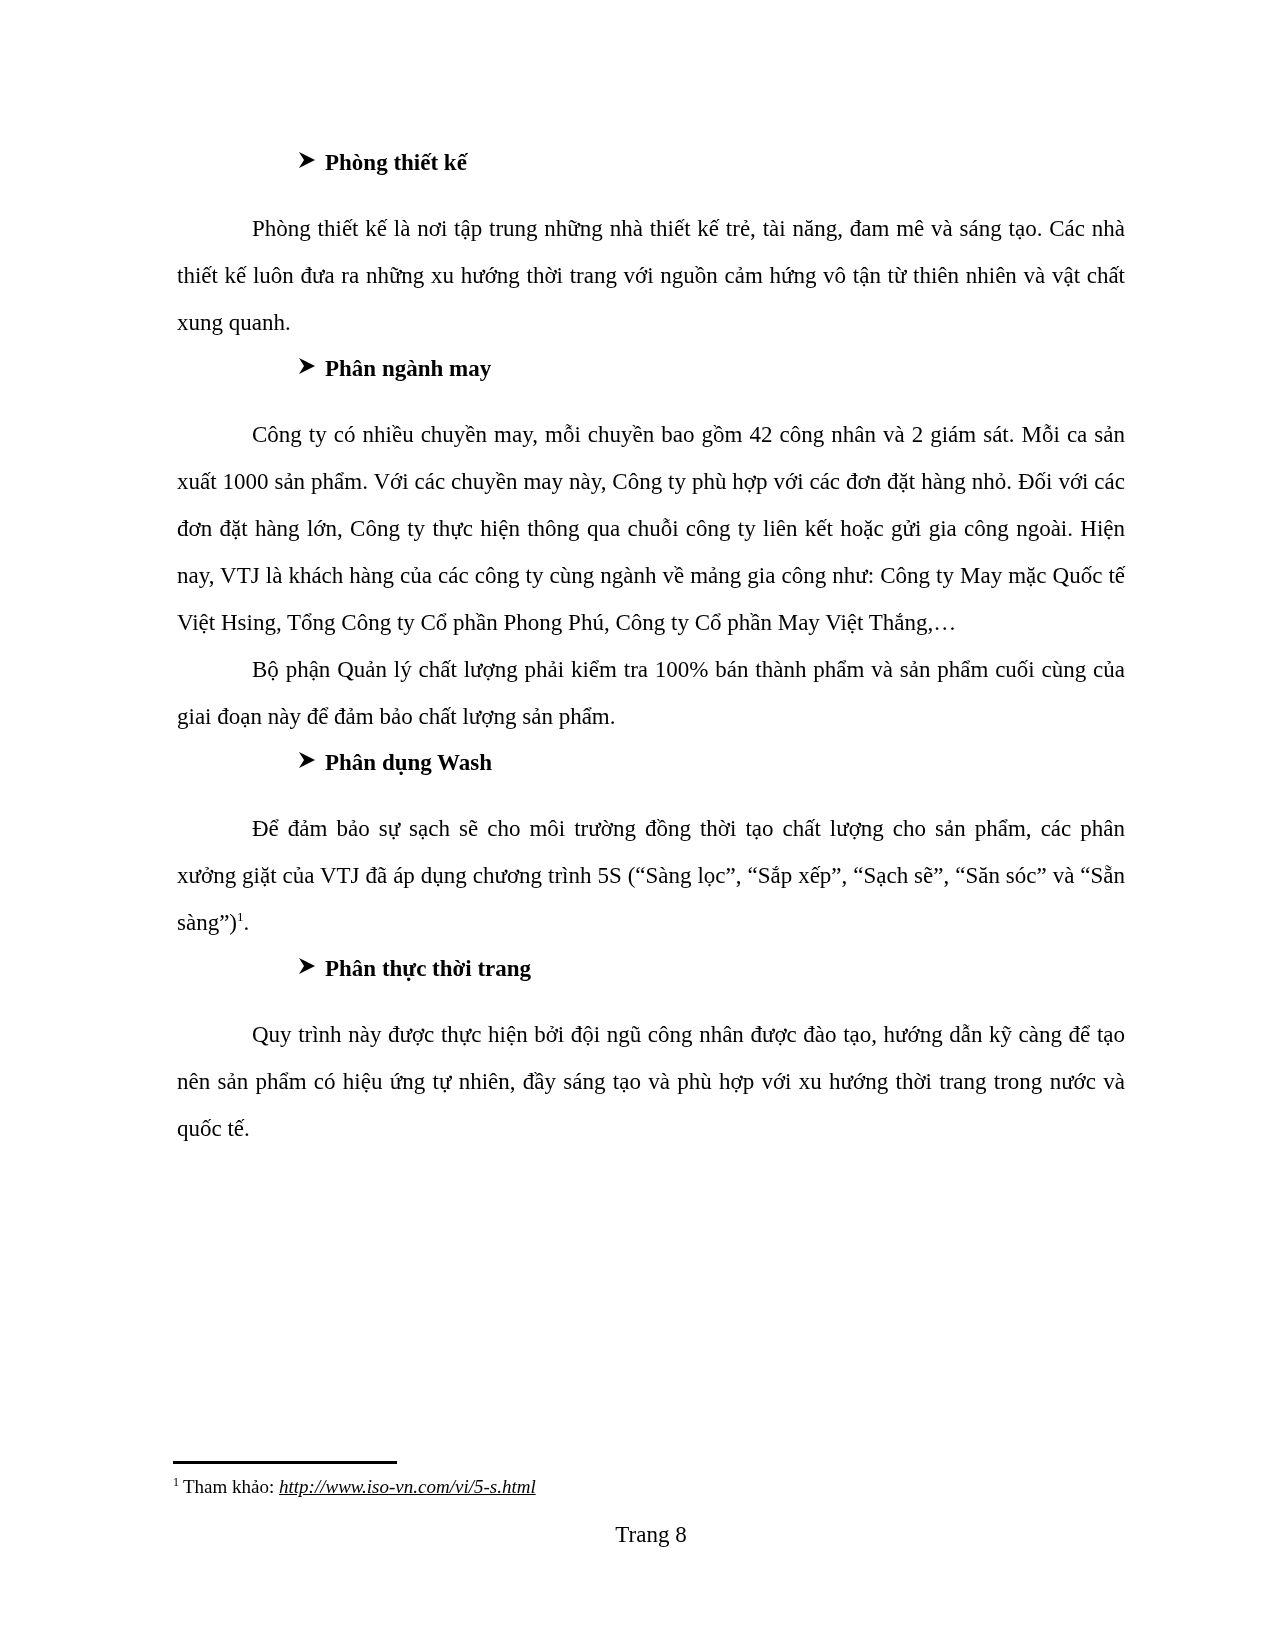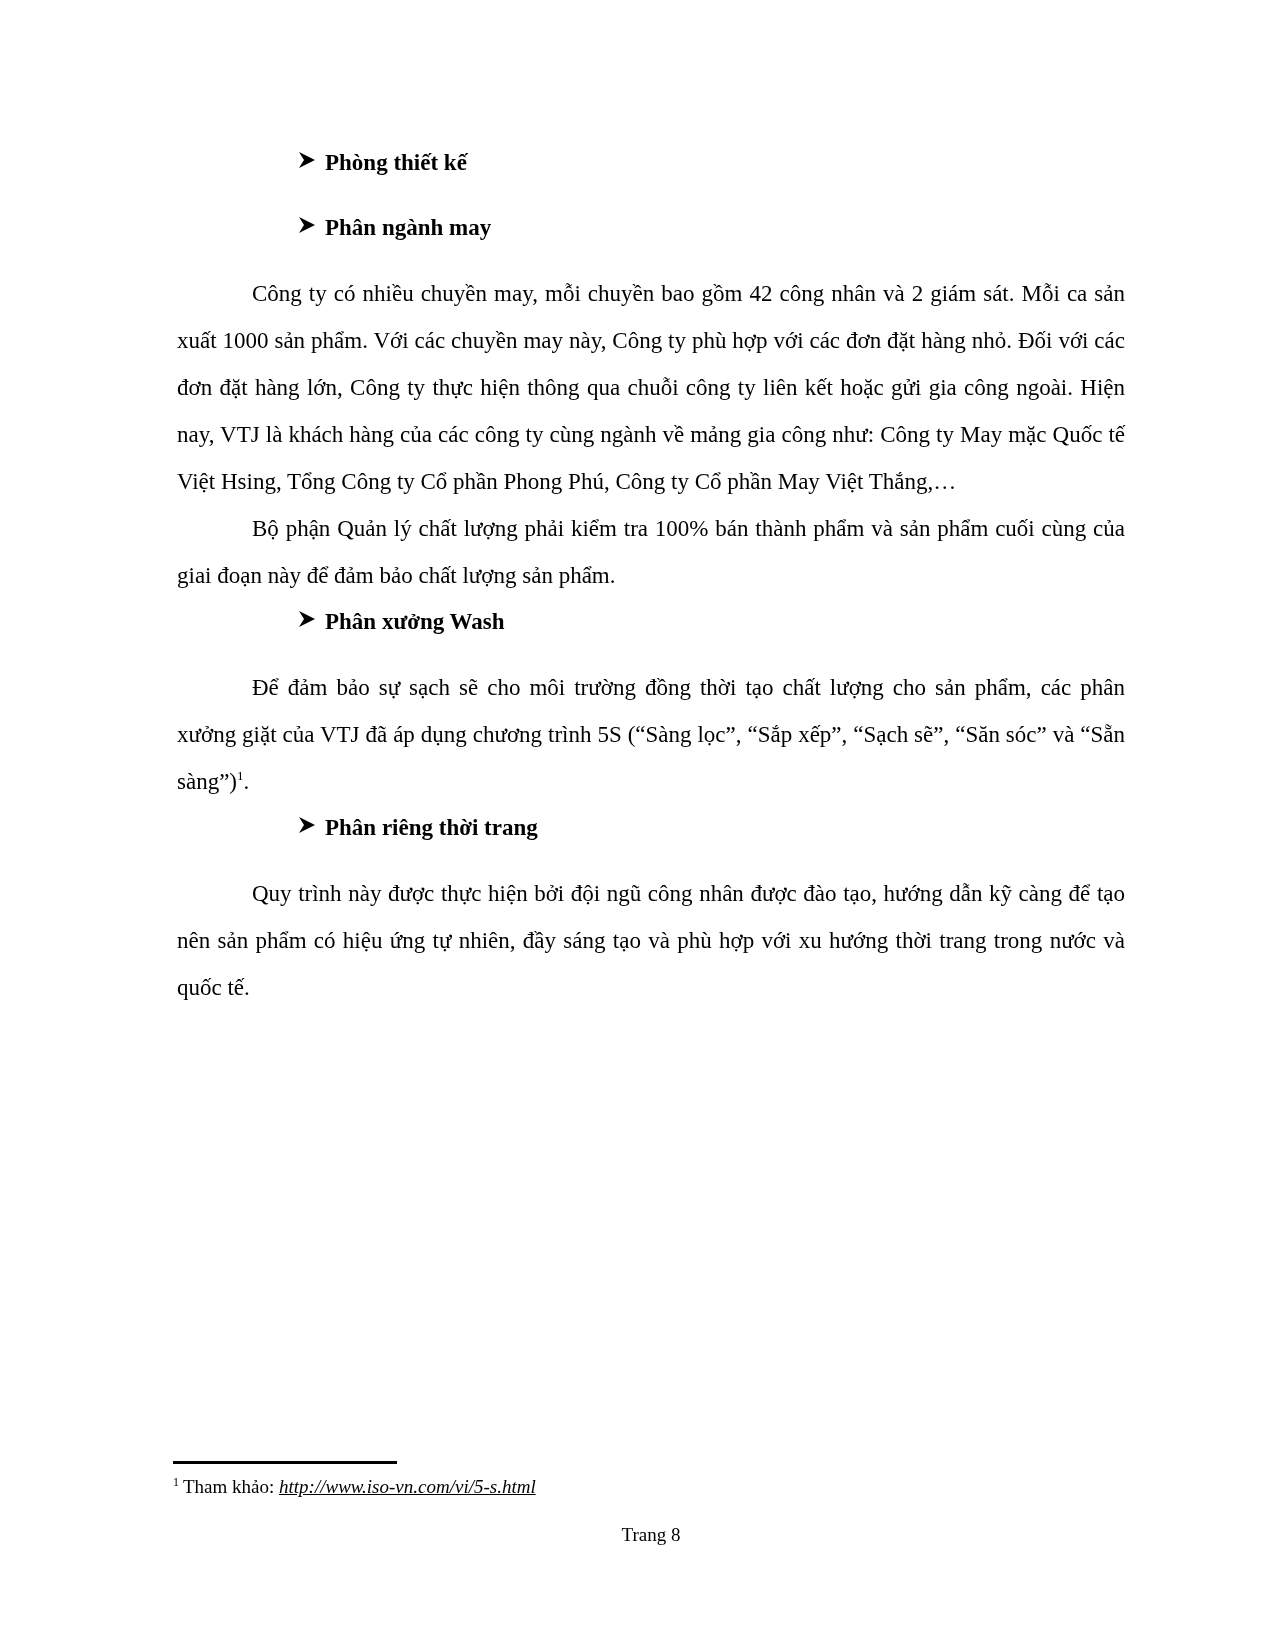--- a/index.html
+++ b/index.html
@@ -86,64 +86,65 @@
       font-style: italic;
       text-decoration: underline;
       font-family: Liberation Serif, serif;
     }
     .page-number {
       position: absolute;
       left: 177px;
       width: 948px;
       top: 1522px;
       text-align: center;
-      font-size: 19px;
+      font-size: 23px;
       line-height: 26px;
     }
   </style>
 </head>
 <body>
 
 <div class="page"></div>
 
 <div class="content" style="left:177px;">
 
   <div class="heading">
     <span class="arrow">
       <svg width="20" height="20" viewBox="0 0 20 20">
           <path d="M2 2 L18 10 L2 18 L7 10 Z" fill="#000"></path>
         </svg>
     </span><span>Phòng thiết kế</span>
   </div>
+  <p class="para">Phòng thiết kế là nơi tập trung những nhà thiết kế trẻ, tài năng, đam mê và sáng tạo. Các nhà thiết kế luôn đưa ra những xu hướng thời trang với nguồn cảm hứng vô tận từ thiên nhiên và vật chất xung quanh.</p>
 
   <div class="heading">
     <span class="arrow">
       <svg width="20" height="20" viewBox="0 0 20 20">
           <path d="M2 2 L18 10 L2 18 L7 10 Z" fill="#000"></path>
         </svg>
     </span><span>Phân ngành may</span>
   </div>
   <p class="para">Công ty có nhiều chuyền may, mỗi chuyền bao gồm 42 công nhân và 2 giám sát. Mỗi ca sản xuất 1000 sản phẩm. Với các chuyền may này, Công ty phù hợp với các đơn đặt hàng nhỏ. Đối với các đơn đặt hàng lớn, Công ty thực hiện thông qua chuỗi công ty liên kết hoặc gửi gia công ngoài. Hiện nay, VTJ là khách hàng của các công ty cùng ngành về mảng gia công như: Công ty May mặc Quốc tế Việt Hsing, Tổng Công ty Cổ phần Phong Phú, Công ty Cổ phần May Việt Thắng,…</p>
   <p class="para">Bộ phận Quản lý chất lượng phải kiểm tra 100% bán thành phẩm và sản phẩm cuối cùng của giai đoạn này để đảm bảo chất lượng sản phẩm.</p>
 
   <div class="heading">
     <span class="arrow">
       <svg width="20" height="20" viewBox="0 0 20 20">
           <path d="M2 2 L18 10 L2 18 L7 10 Z" fill="#000"></path>
         </svg>
-    </span><span>Phân xưởng Wash</span>
+    </span><span>Phân dụng Wash</span>
   </div>
   <p class="para"><span>Để đảm bảo sự sạch sẽ cho môi trường đồng thời tạo chất lượng cho sản phẩm, các phân xưởng giặt của VTJ đã áp dụng chương trình 5S (“Sàng lọc”, “Sắp xếp”, “Sạch sẽ”, “Săn sóc” và “Sẵn sàng”)</span><sup class="fn">1</sup><span>.</span></p>
 
   <div class="heading">
     <span class="arrow">
       <svg width="20" height="20" viewBox="0 0 20 20">
           <path d="M2 2 L18 10 L2 18 L7 10 Z" fill="#000"></path>
         </svg>
-    </span><span>Phân riêng thời trang</span>
+    </span><span>Phân thực thời trang</span>
   </div>
   <p class="para">Quy trình này được thực hiện bởi đội ngũ công nhân được đào tạo, hướng dẫn kỹ càng để tạo nên sản phẩm có hiệu ứng tự nhiên, đầy sáng tạo và phù hợp với xu hướng thời trang trong nước và quốc tế.</p>
 </div>
 
 <div class="footnote-rule"></div>
 
 <div class="footnote">
   <sup>1</sup><span>Tham khảo: </span><a>http://www.iso-vn.com/vi/5-s.html</a>
 </div>
 

